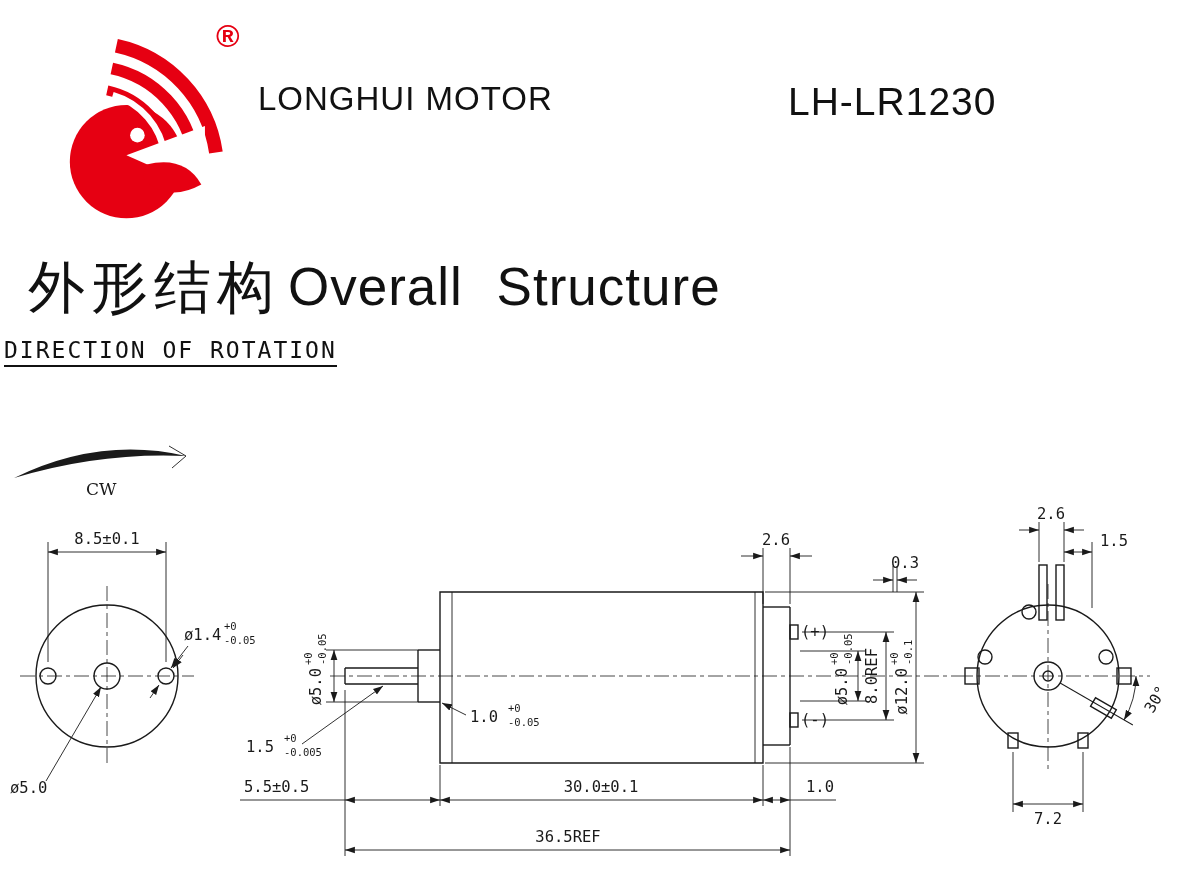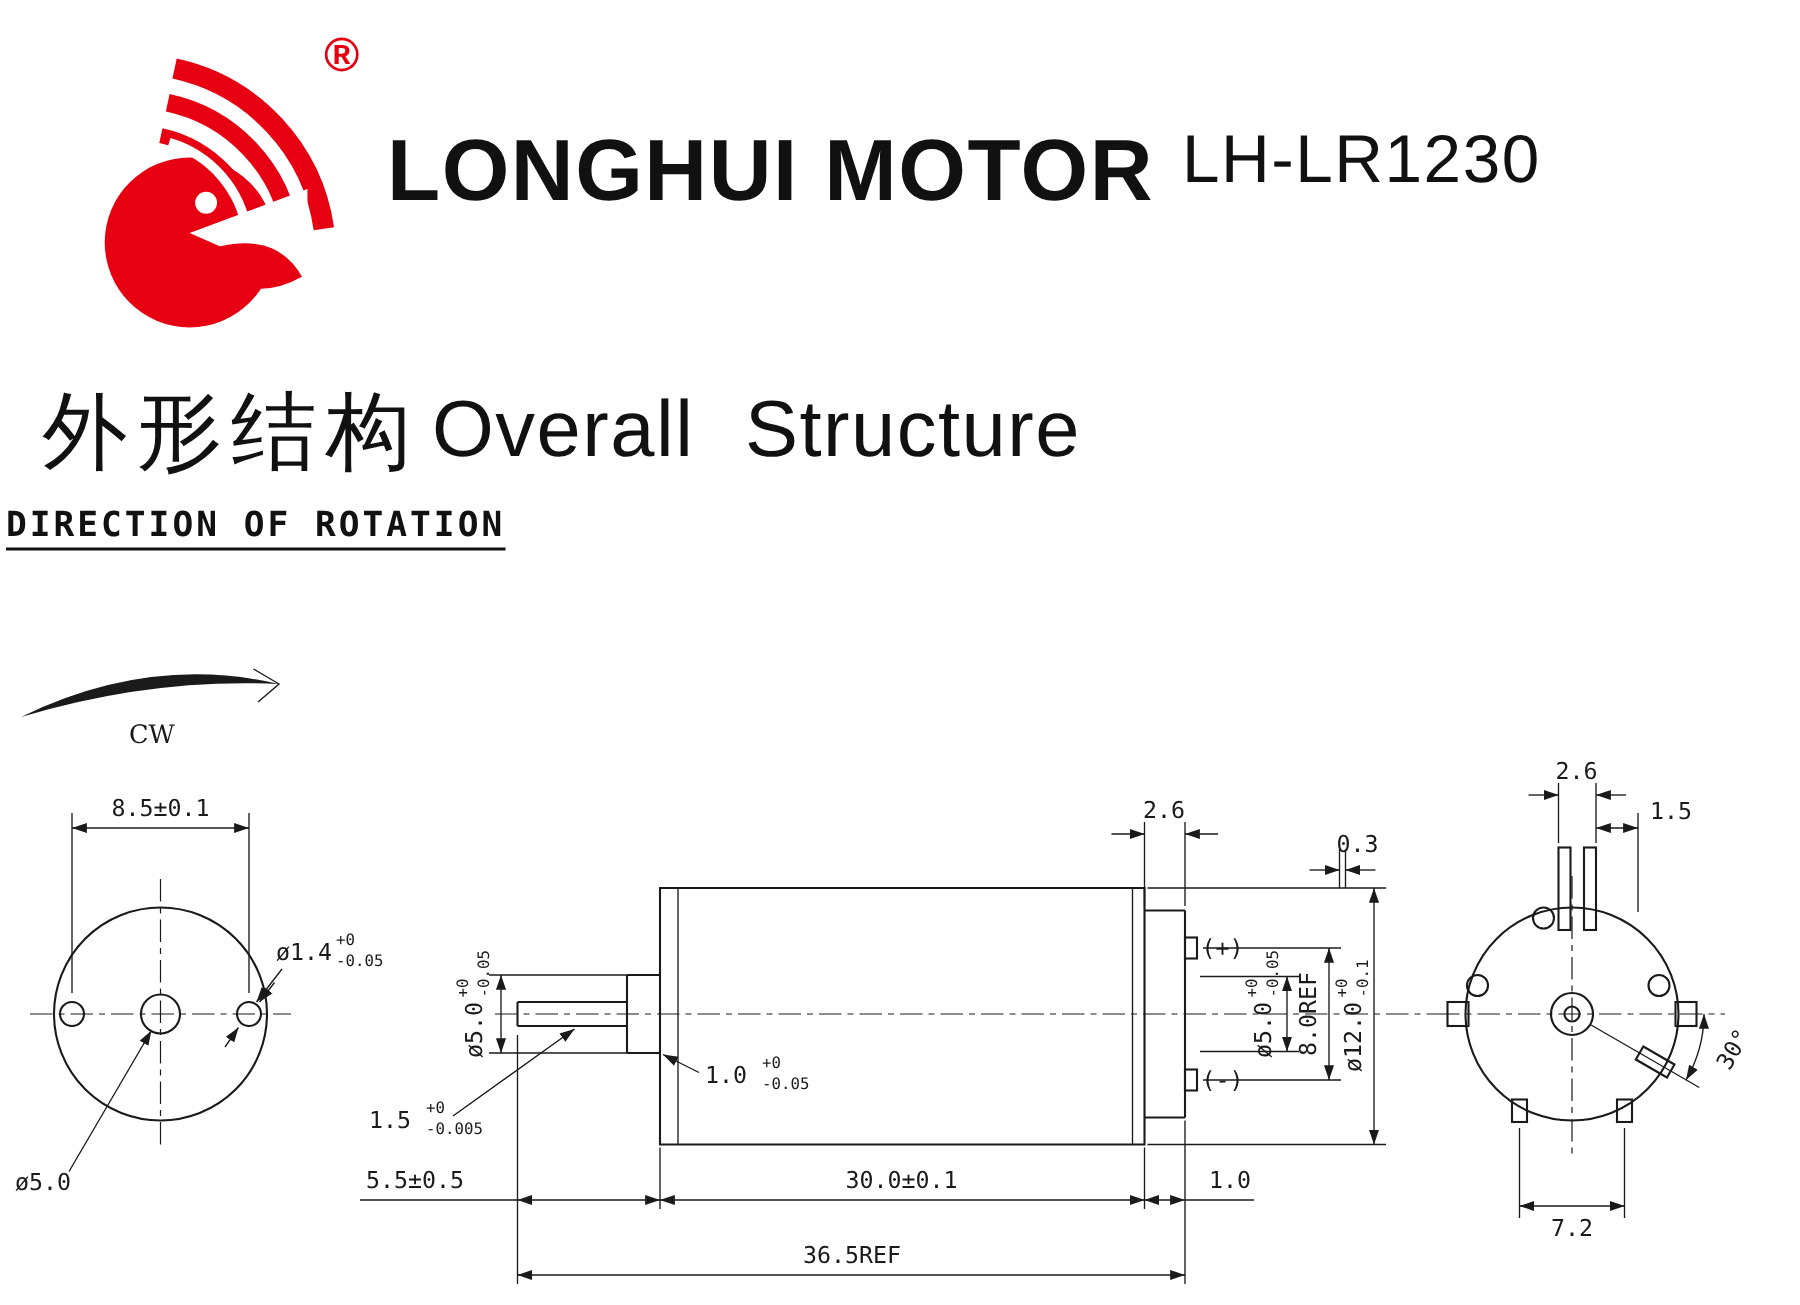--- a/index.html
+++ b/index.html
@@ -1,24 +1,24 @@
 <!DOCTYPE html>
 <html><head>
 <meta charset="utf-8">
 <style>
   html,body{margin:0;padding:0;background:#fff}
   #page{position:relative;width:1200px;height:870px;background:#fff;overflow:hidden;
         font-family:"Liberation Sans",sans-serif;color:#111}
   .abs{position:absolute}
-  .brand{left:258px;top:80px;font-size:58px;font-weight:700;letter-spacing:1px;white-space:nowrap}
-  .model{left:788px;top:80px;font-size:45px;font-weight:500;letter-spacing:1px;white-space:nowrap}
+  .brand{left:258px;top:80px;font-size:33px;font-weight:400;letter-spacing:1px;white-space:nowrap}
+  .model{left:788px;top:80px;font-size:39px;font-weight:500;letter-spacing:1px;white-space:nowrap}
   .regmark{left:216px;top:18px;font-size:32px;color:#e60012;font-weight:700}
   .cn{left:28px;top:250px;font-size:57px;letter-spacing:6px;font-family:"DejaVu Sans","Liberation Sans",sans-serif;white-space:nowrap}
   .en{left:288px;top:256px;font-size:53px;font-weight:500;letter-spacing:1px;word-spacing:18px;white-space:nowrap}
-  .dir{left:4px;top:337px;font-size:23px;font-weight:700;letter-spacing:2px;
+  .dir{left:4px;top:337px;font-size:23px;font-weight:400;letter-spacing:2px;
        font-family:"DejaVu Sans Mono","Liberation Mono",monospace;
        border-bottom:2px solid #111;padding-bottom:2px;white-space:nowrap}
   
   .ol{stroke:#1a1a1a;stroke-width:1.4;fill:none}
   .th{stroke:#1a1a1a;stroke-width:0.9;fill:none}
   .cl{stroke:#1a1a1a;stroke-width:0.8;fill:none;stroke-dasharray:15 4 4 4}
   text{fill:#1a1a1a}
   .dt{font-family:"DejaVu Sans Mono","Liberation Mono",monospace;font-size:15.5px}
   .tol{font-family:"DejaVu Sans Mono","Liberation Mono",monospace;font-size:10.5px}
   .cw{font-family:"DejaVu Serif","Liberation Serif",serif;font-size:17px}

